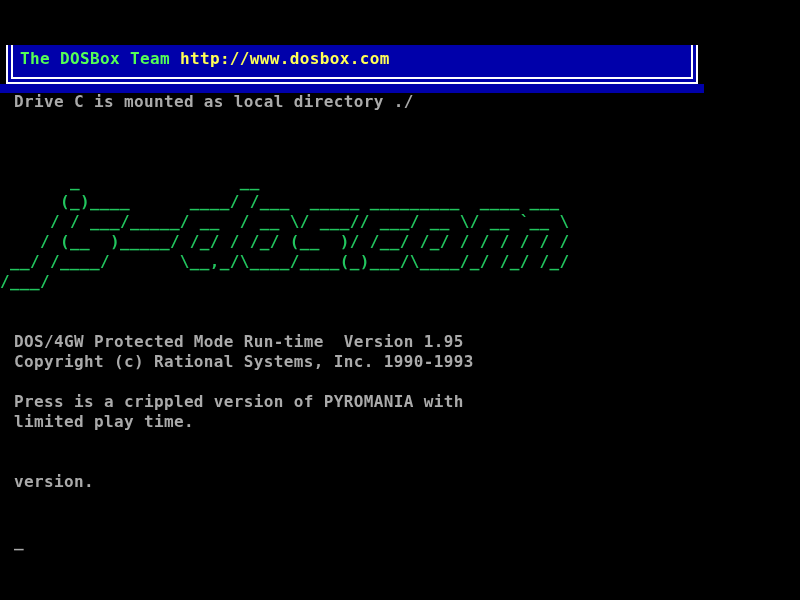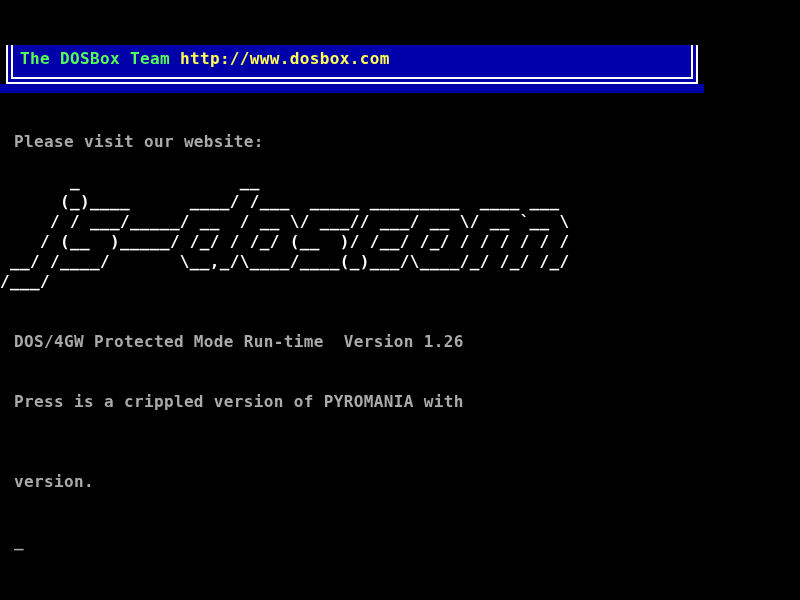--- a/index.html
+++ b/index.html
@@ -67,51 +67,53 @@
   pre.ascii-art {
     position: absolute;
     left: 0;
     top: 172px;
     margin: 0;
     font-family: inherit;
     font-weight: bold;
     font-size: 16px;
     letter-spacing: 0.36px;
     line-height: 20px;
-    color: #ffffff;
+    color: #22c55e;
     white-space: pre;
   }
 </style>
 </head>
 <body>
 
 <div class="screen">
 
   <div class="banner-box">
     <div class="banner-box-inner"></div>
     <div class="banner-text"><span class="banner-team">The DOSBox Team</span><span class="banner-url">http://www.dosbox.com</span></div>
   </div>
   <div class="banner-strip"></div>
 
+  <div class="line" style="top:92px">Drive C is mounted as local directory ./</div>
 
-  <div class="line" style="top:132px">Please visit our website:</div>
 
   <pre class="ascii-art">       _                __
       (_)____      ____/ /___  _____ _________  ____ ___
      / / ___/_____/ __  / __ \/ ___// ___/ __ \/ __ `__ \
     / (__  )_____/ /_/ / /_/ (__  )/ /__/ /_/ / / / / / /
  __/ /____/       \__,_/\____/____(_)___/\____/_/ /_/ /_/
 /___/</pre>
 
 
-  <div class="line" style="top:332px">DOS/4GW Protected Mode Run-time  Version 1.26</div>
+  <div class="line" style="top:332px">DOS/4GW Protected Mode Run-time  Version 1.95</div>
 
+  <div class="line" style="top:352px">Copyright (c) Rational Systems, Inc. 1990-1993</div>
 
   <div class="line" style="top:392px">Press is a crippled version of PYROMANIA with</div>
 
+  <div class="line" style="top:412px">limited play time.</div>
 
 
   <div class="line" style="top:472px">version.</div>
 
 
   <div class="line" style="top:532px">_</div>
 
 </div>
 
 </body></html>

